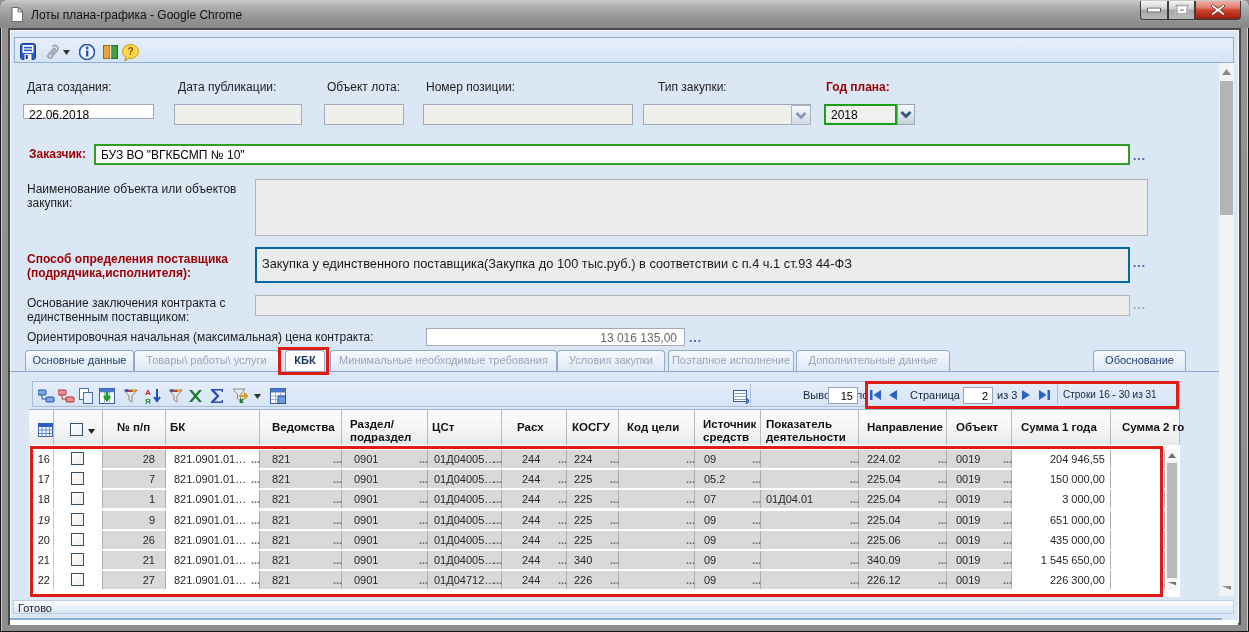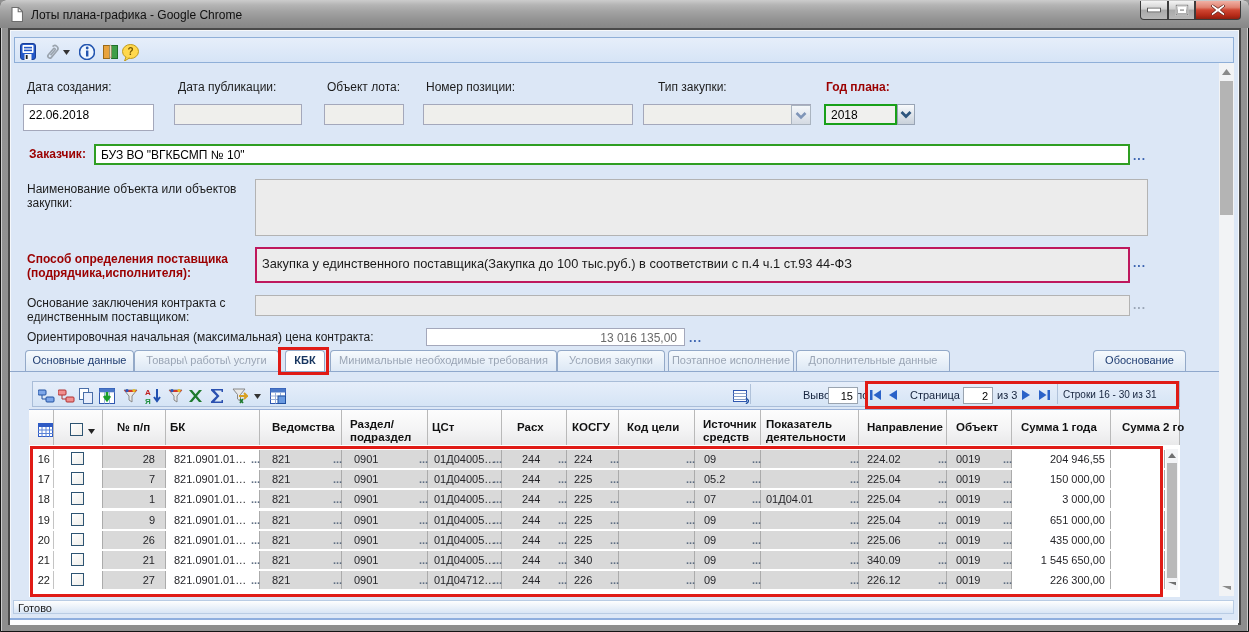--- a/index.html
+++ b/index.html
@@ -146,21 +146,21 @@
       <text x="8.5" y="11" font-size="10" font-weight="bold" text-anchor="middle" fill="#7a5a00" font-family="Liberation Sans">?</text>
     </svg>
   </div>
 
 <div class="lbl" style="left:27px;top:80px;">Дата создания:</div>
 <div class="lbl" style="left:178px;top:80px;">Дата публикации:</div>
 <div class="lbl" style="left:327px;top:80px;">Объект лота:</div>
 <div class="lbl" style="left:426px;top:80px;">Номер позиции:</div>
 <div class="lbl" style="left:658px;top:80px;">Тип закупки:</div>
 <div class="lbl red" style="left:826px;top:80px;">Год плана:</div>
-<div class="inp" style="left:23px;top:104px;width:131px;height:27px;">22.06.2018</div>
+<div class="inp" style="left:23px;top:104px;width:131px;height:15px;">22.06.2018</div>
 <div class="inp dis" style="left:174px;top:104px;width:128px;height:21px;"></div>
 <div class="inp dis" style="left:324px;top:104px;width:80px;height:21px;"></div>
 <div class="inp dis" style="left:423px;top:104px;width:210px;height:21px;"></div>
 <div class="inp dis" style="left:643px;top:104px;width:168px;height:21px;"></div>
 <div class="abs" style="left:791px;top:105px;width:20px;height:20px;background:linear-gradient(180deg,#f4f7fa 0,#e2e7ee 55%,#d4dae2 100%);border:1px solid #aab4c0;">
     <svg width="12" height="8" viewBox="0 0 12 8" style="margin:6px 0 0 3px">
       <path d="M1.5 1 L6 5.5 L10.5 1" fill="none" stroke="#7f95b8" stroke-width="2.6"></path>
     </svg>
   </div>
 <div class="inp" style="left:824px;top:104px;width:73px;height:21px;border:2px solid #19a019;background:#f0f0ee;padding-top:2px;">2018</div>
@@ -171,21 +171,21 @@
   </div>
 
 <div class="lbl red" style="left:29px;top:147px;">Заказчик:</div>
 <div class="inp" style="left:94px;top:144px;width:1036px;height:21px;border:2px solid #2f9e22;padding-top:2px;">БУЗ ВО "ВГКБСМП № 10"</div>
 <div class="dots" style="left:1133px;top:149px;">...</div>
 
 <div class="lbl" style="left:27px;top:183px;line-height:13.5px;">Наименование объекта или объектов<br>закупки:</div>
 <div class="abs" style="left:255px;top:179px;width:893px;height:57px;background:#ececec;border:1px solid #b3b3b3;"></div>
 
 <div class="lbl red" style="left:27px;top:253px;line-height:13.5px;">Способ определения поставщика<br>(подрядчика,исполнителя):</div>
-<div class="abs" style="left:255px;top:247px;width:875px;height:36px;background:#ececec;border:2px solid #be185d;font-size:12.8px;color:#1a1a1a;padding:7px 0 0 5px;white-space:nowrap;overflow:hidden;">Закупка у единственного поставщика(Закупка до 100 тыс.руб.) в соответствии с п.4 ч.1 ст.93 44-ФЗ</div>
+<div class="abs" style="left:255px;top:247px;width:875px;height:36px;background:#ececec;border:2px solid #0369a1;font-size:12.8px;color:#1a1a1a;padding:7px 0 0 5px;white-space:nowrap;overflow:hidden;">Закупка у единственного поставщика(Закупка до 100 тыс.руб.) в соответствии с п.4 ч.1 ст.93 44-ФЗ</div>
 <div class="dots" style="left:1133px;top:256px;">...</div>
 
 <div class="lbl" style="left:27px;top:297px;line-height:13.5px;">Основание заключения контракта с<br>единственным поставщиком:</div>
 <div class="abs" style="left:255px;top:295px;width:875px;height:21px;background:#ececec;border:1px solid #b3b3b3;"></div>
 <div class="dots" style="left:1133px;top:298px;color:#9aa6b6;">...</div>
 
 <div class="lbl" style="left:27px;top:330px;">Ориентировочная начальная (максимальная) цена контракта:</div>
 <div class="inp" style="left:426px;top:328px;width:259px;height:18px;text-align:right;color:#6a6a6a;padding:2px 7px 0 0;font-size:12px;">13 016 135,00</div>
 <div class="dots" style="left:689px;top:331px;">...</div>
 
@@ -428,21 +428,21 @@
     <div class="cell gray" style="left:695px;top:490px;width:66px;padding-left:9px;">07</div>
     <div class="cdots" style="left:752px;top:493px;">...</div>
     <div class="cell gray" style="left:761px;top:490px;width:98px;padding-left:5px;">01Д04.01</div>
     <div class="cdots" style="left:850px;top:493px;">...</div>
     <div class="cell gray" style="left:859px;top:490px;width:88px;padding-left:8px;">225.04</div>
     <div class="cdots" style="left:938px;top:493px;">...</div>
     <div class="cell gray" style="left:947px;top:490px;width:65px;padding-left:9px;">0019</div>
     <div class="cdots" style="left:1003px;top:493px;">...</div>
     <div class="cell white num" style="left:1012px;top:490px;width:99px;">3 000,00</div>
     <div class="cell white" style="left:1111px;top:490px;width:54px;"></div>
-    <div class="rnum" style="left:31px;top:511px;">19</div>
+    <div class="rnum" style="left:31px;top:511px;font-style:italic;">19</div>
     <div class="cell white" style="left:54px;top:511px;width:49px;"></div>
     <div class="chk" style="left:71px;top:513px;"></div>
     <div class="cell gray num npp" style="left:103px;top:511px;width:63px;">9</div>
     <div class="cell white bk" style="left:166px;top:511px;width:94px;padding-left:8px;">821.0901.01…</div>
     <div class="cdots" style="left:251px;top:514px;">...</div>
     <div class="cell gray" style="left:260px;top:511px;width:82px;padding-left:12px;">821</div>
     <div class="cdots" style="left:333px;top:514px;">...</div>
     <div class="cell gray" style="left:342px;top:511px;width:86px;padding-left:12px;">0901</div>
     <div class="cdots" style="left:419px;top:514px;">...</div>
     <div class="cell gray" style="left:428px;top:511px;width:74px;padding-left:6px;">01Д04005…</div>

